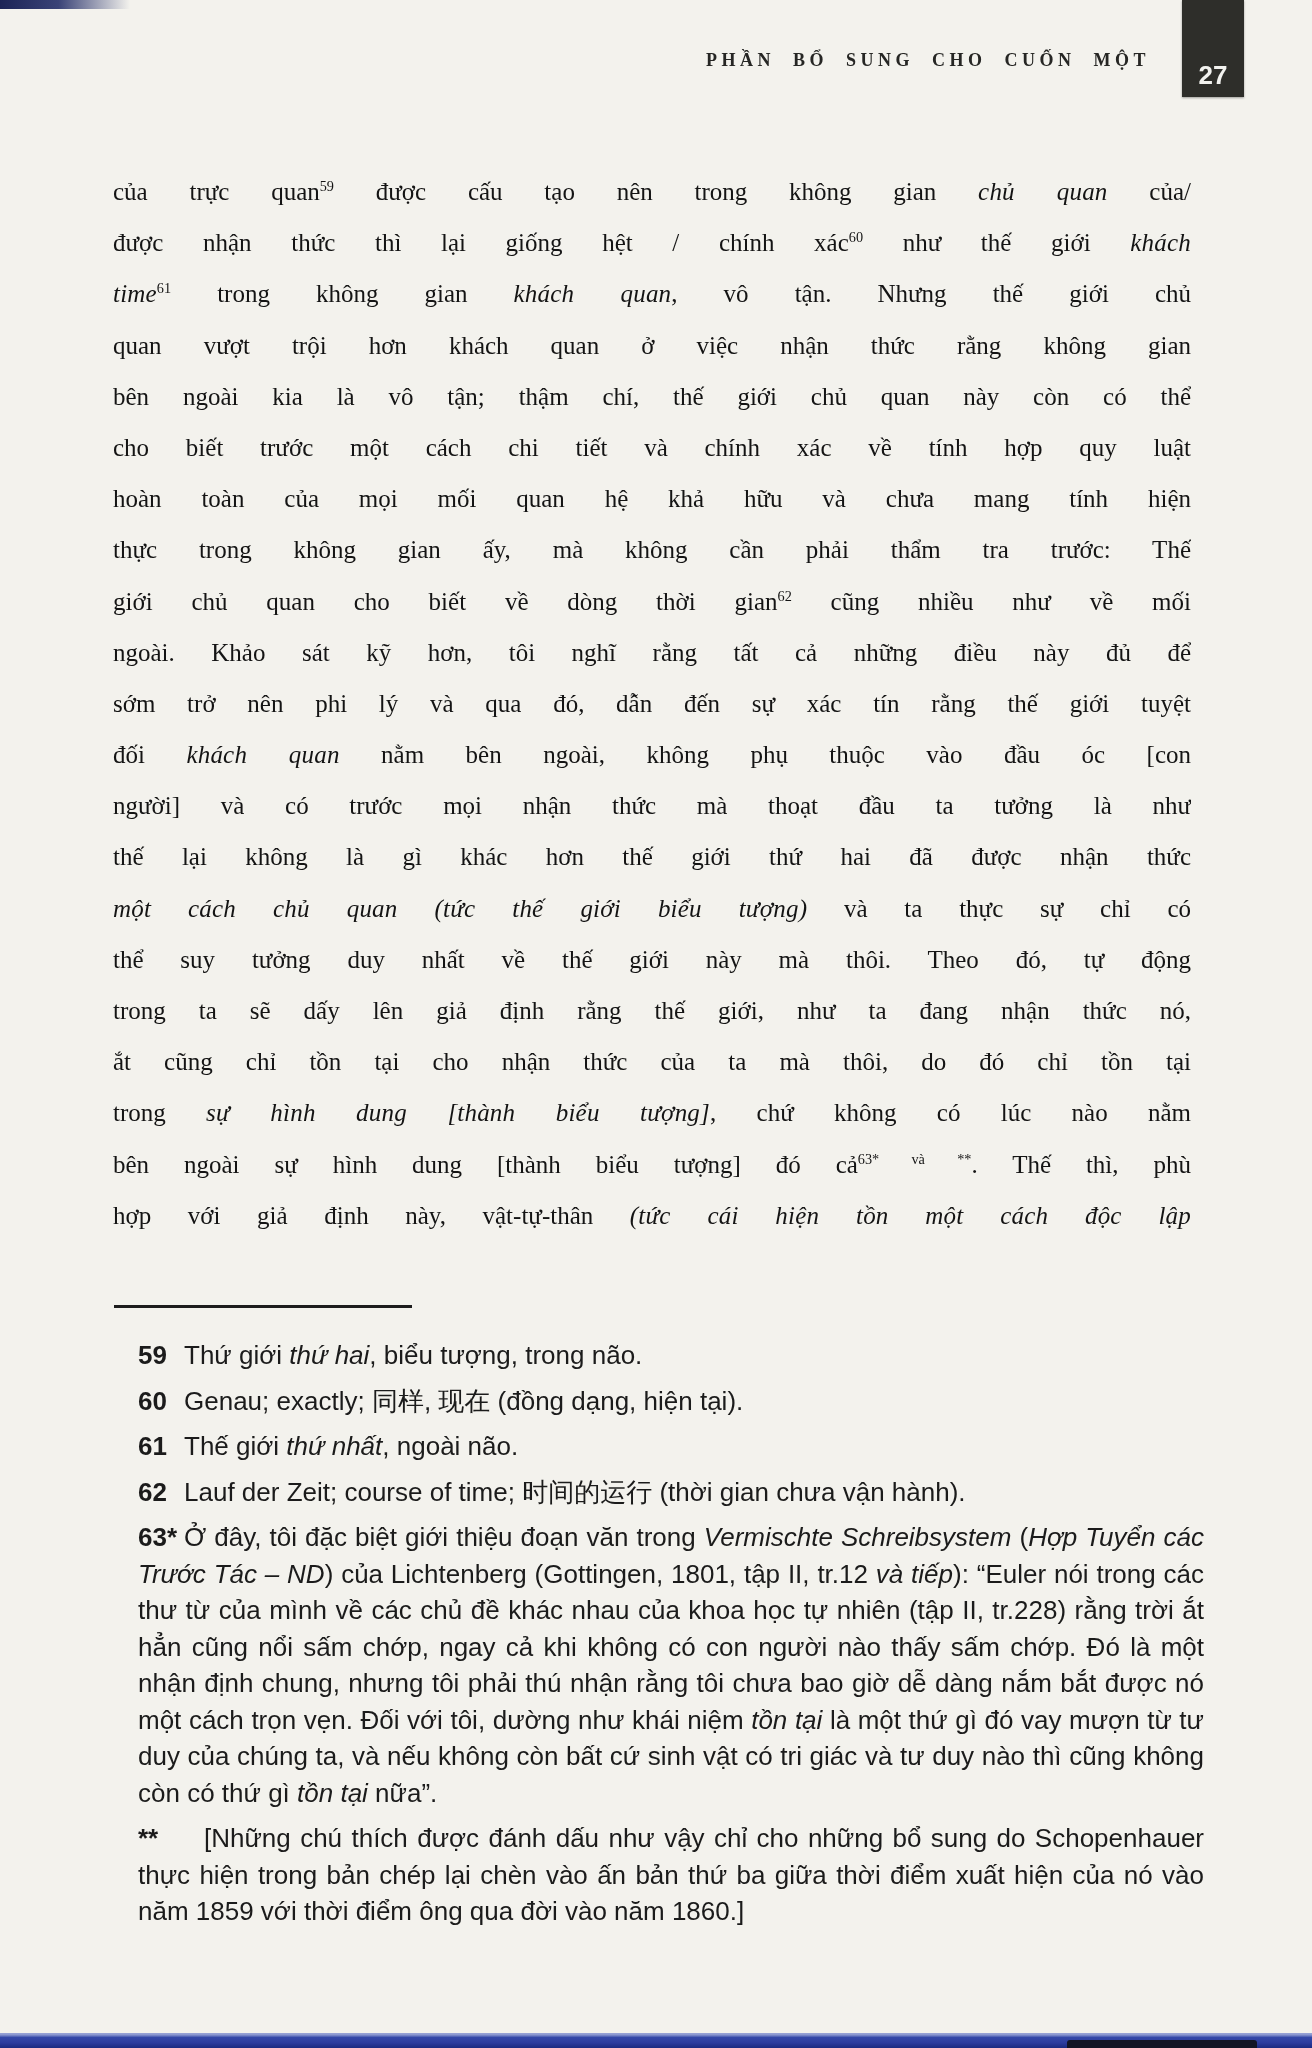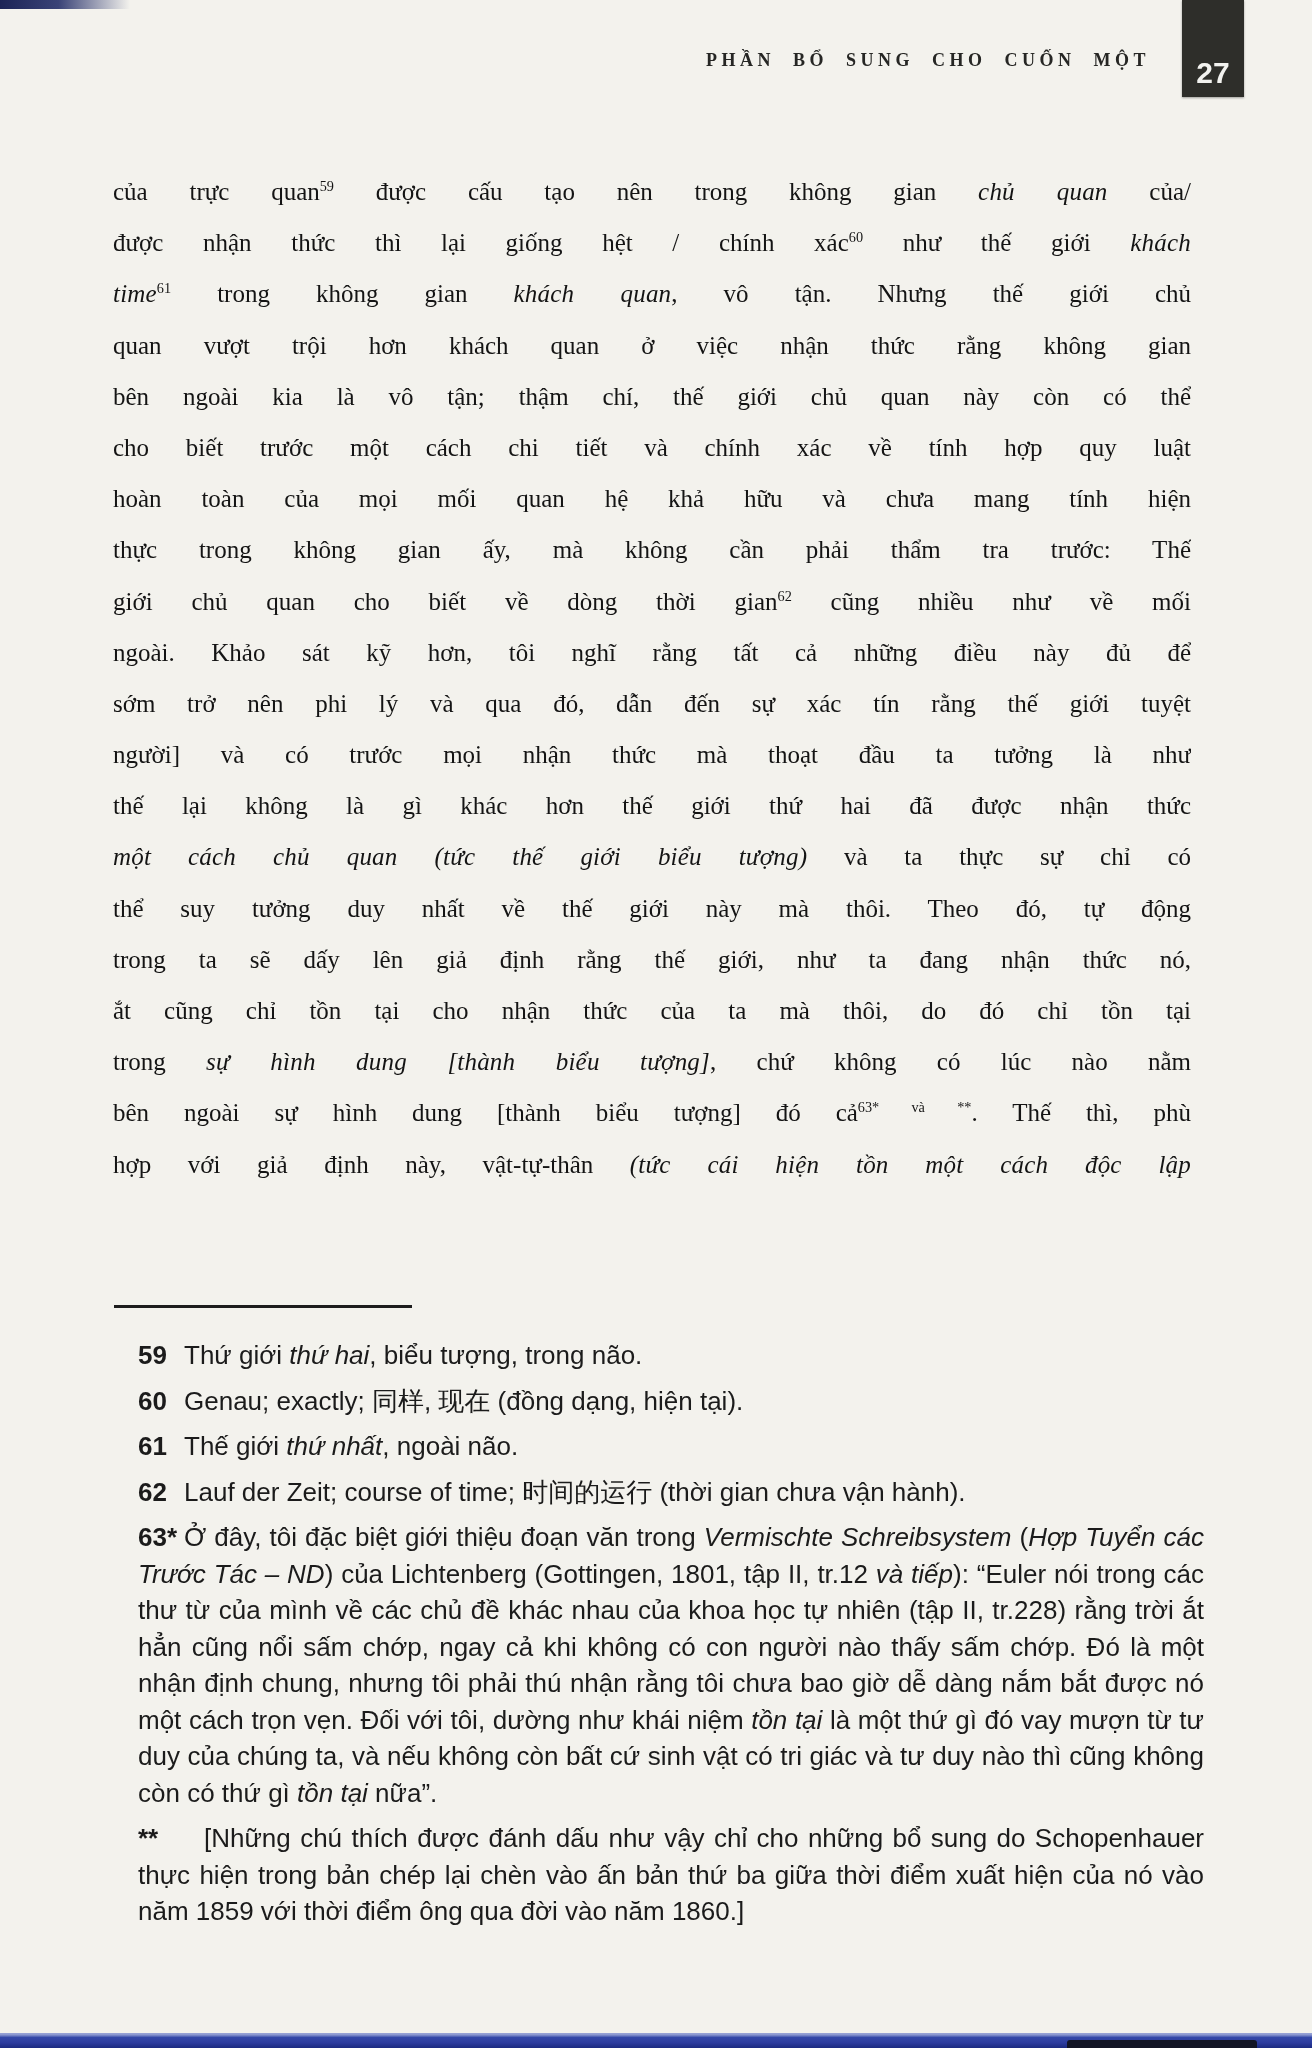--- a/index.html
+++ b/index.html
@@ -34,21 +34,21 @@
   }
   .page-tab{
     position:absolute;top:0;right:68px;width:62px;height:97px;
     background:#2e2e2a;
     display:flex;align-items:flex-end;justify-content:center;
     padding-bottom:9px;box-sizing:border-box;
     box-shadow:0 1px 2px rgba(0,0,0,.35);
   }
   .page-tab .num{
     font-family:"Liberation Sans","DejaVu Sans",sans-serif;
-    font-weight:bold;font-size:30px;color:#f2f2ef;line-height:1;
+    font-weight:bold;font-size:26px;color:#f2f2ef;line-height:1;
   }
   
   .body-text{
     position:absolute;left:113px;top:166px;width:1078px;
     font-family:"Liberation Serif","DejaVu Serif",serif;
     font-size:25px;color:#141414;
   }
   .body-line{
     height:51.2px;line-height:51.2px;
     text-align:justify;text-align-last:justify;
@@ -89,20 +89,21 @@
       <div class="body-line">được nhận thức thì lại giống hệt / chính xác<sup>60</sup> như thế giới <i>khách</i></div>
       <div class="body-line"><i>time</i><sup>61</sup> trong không gian <i>khách quan</i>, vô tận. Nhưng thế giới chủ</div>
       <div class="body-line">quan vượt trội hơn khách quan ở việc nhận thức rằng không gian</div>
       <div class="body-line">bên ngoài kia là vô tận; thậm chí, thế giới chủ quan này còn có thể</div>
       <div class="body-line">cho biết trước một cách chi tiết và chính xác về tính hợp quy luật</div>
       <div class="body-line">hoàn toàn của mọi mối quan hệ khả hữu và chưa mang tính hiện</div>
       <div class="body-line">thực trong không gian ấy, mà không cần phải thẩm tra trước: Thế</div>
       <div class="body-line">giới chủ quan cho biết về dòng thời gian<sup>62</sup> cũng nhiều như về mối</div>
       <div class="body-line">ngoài. Khảo sát kỹ hơn, tôi nghĩ rằng tất cả những điều này đủ để</div>
       <div class="body-line">sớm trở nên phi lý và qua đó, dẫn đến sự xác tín rằng thế giới tuyệt</div>
+      <div class="body-line">đối <i>khách quan</i> nằm bên ngoài, không phụ thuộc vào đầu óc [con</div>
       <div class="body-line">người] và có trước mọi nhận thức mà thoạt đầu ta tưởng là như</div>
       <div class="body-line">thế lại không là gì khác hơn thế giới thứ hai đã được nhận thức</div>
       <div class="body-line"><i>một cách chủ quan (tức thế giới biểu tượng)</i> và ta thực sự chỉ có</div>
       <div class="body-line">thể suy tưởng duy nhất về thế giới này mà thôi. Theo đó, tự động</div>
       <div class="body-line">trong ta sẽ dấy lên giả định rằng thế giới, như ta đang nhận thức nó,</div>
       <div class="body-line">ắt cũng chỉ tồn tại cho nhận thức của ta mà thôi, do đó chỉ tồn tại</div>
       <div class="body-line">trong <i>sự hình dung [thành biểu tượng]</i>, chứ không có lúc nào nằm</div>
       <div class="body-line">bên ngoài sự hình dung [thành biểu tượng] đó cả<sup>63* và **</sup>. Thế thì, phù</div>
       <div class="body-line">hợp với giả định này, vật-tự-thân <i>(tức cái hiện tồn một cách độc lập</i></div>
     </div>

